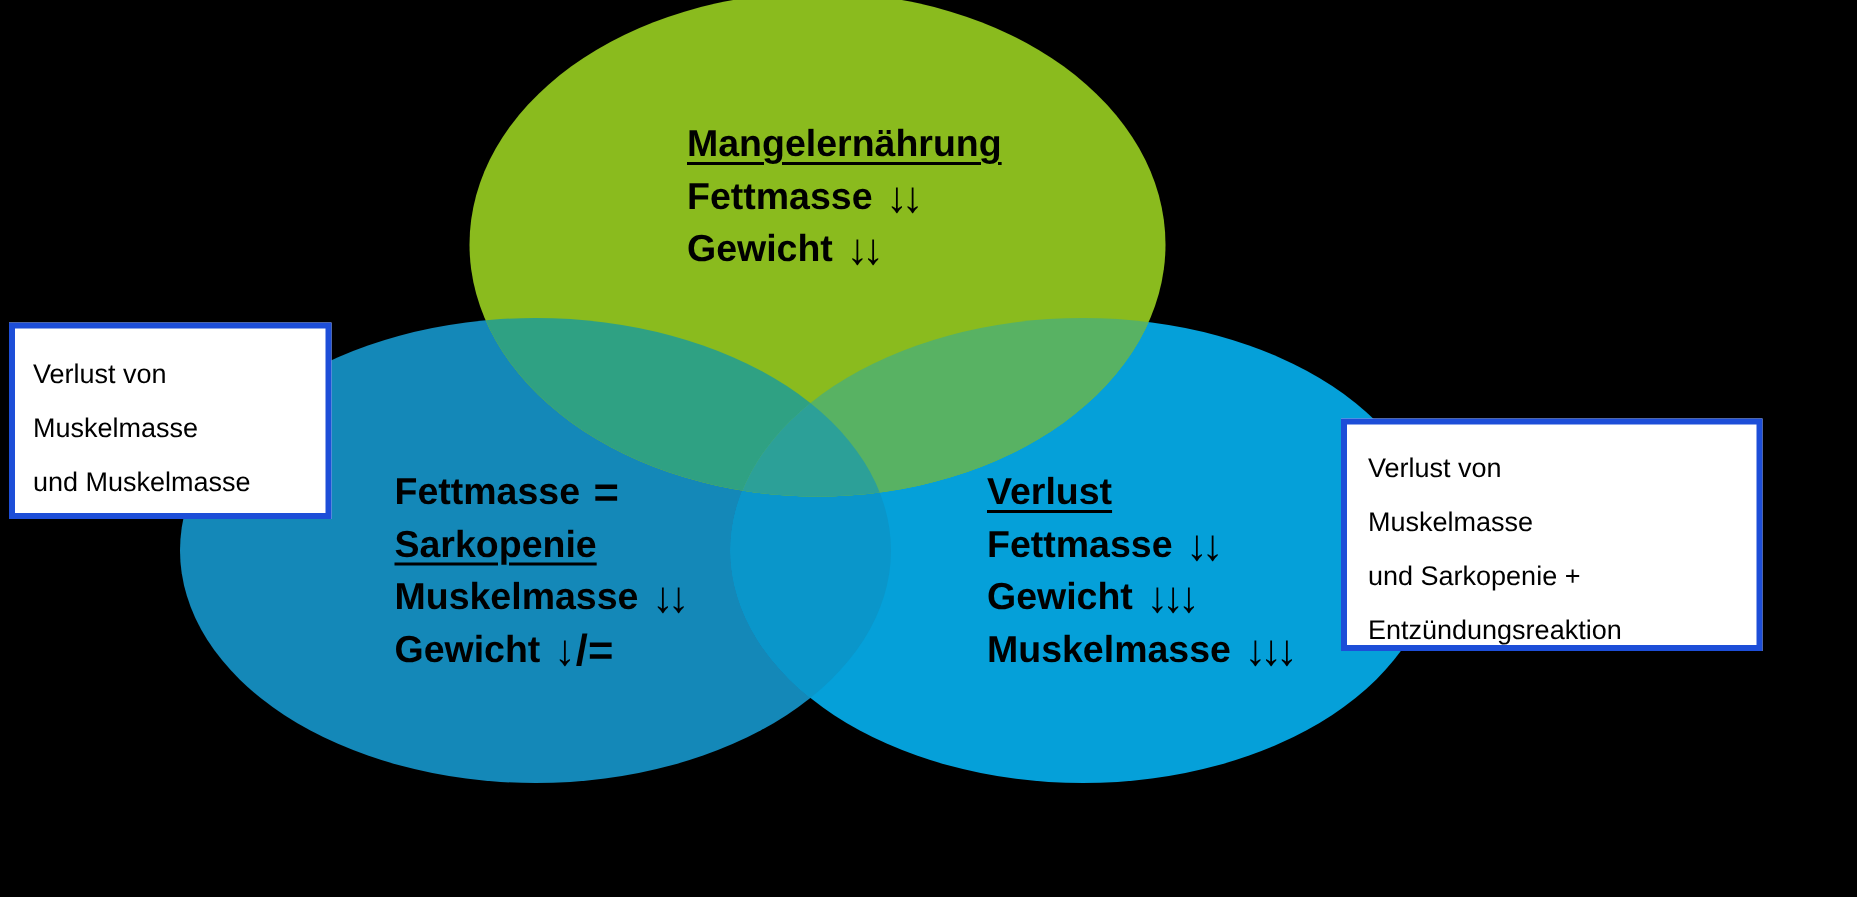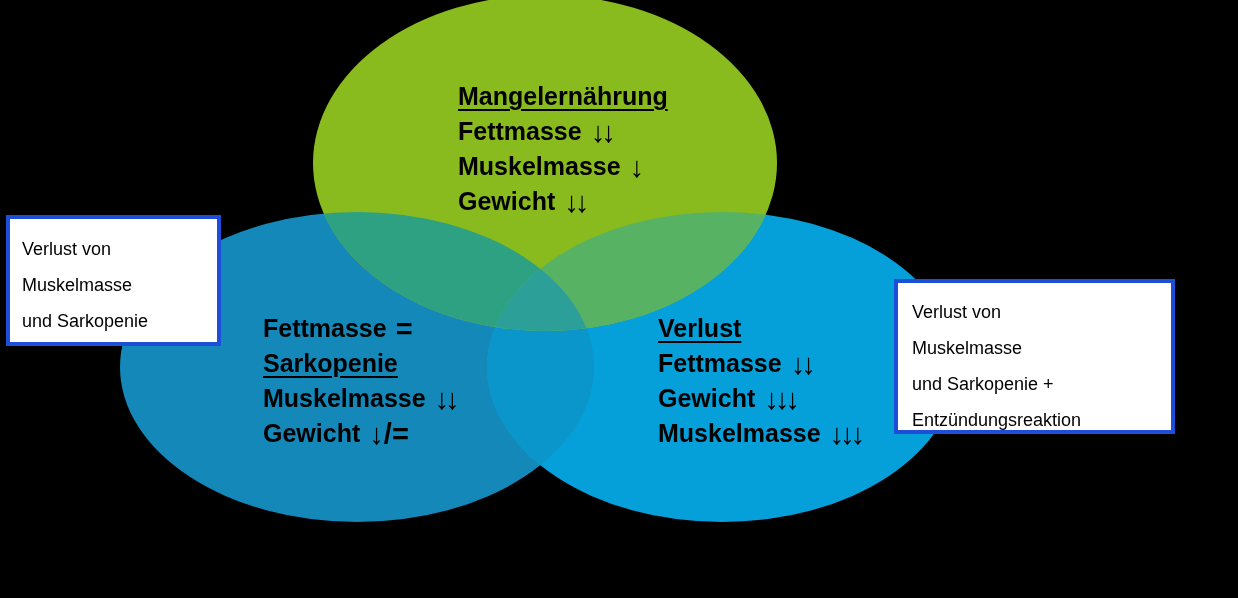--- a/index.html
+++ b/index.html
@@ -91,23 +91,20 @@
       </g>
     </g>
   </svg>
 
   <div class="set-block" style="left:458px; top:79px;">
     <div class="row set-title">Mangelernährung</div>
     <div class="row">
       <span>Fettmasse</span><span class="sym">↓↓</span>
     </div>
     <div class="row">
-      <span>Muskelmasse</span><span class="sym">↓</span>
-    </div>
-    <div class="row">
       <span>Gewicht</span><span class="sym">↓↓</span>
     </div>
   </div>
 
   <div class="set-block" style="left:263px; top:311px;">
     <div class="row">
       <span>Fettmasse</span><span class="sym">=</span>
     </div>
     <div class="row set-title">Sarkopenie</div>
     <div class="row">
@@ -127,21 +124,21 @@
       <span>Gewicht</span><span class="sym">↓↓↓</span>
     </div>
     <div class="row">
       <span>Muskelmasse</span><span class="sym">↓↓↓</span>
     </div>
   </div>
 
   <div class="callout" id="callout-left">
     <div class="line">Verlust von</div>
     <div class="line">Muskelmasse</div>
-    <div class="line">und Sarkopenie</div>
+    <div class="line">und Muskelmasse</div>
   </div>
 
   <div class="callout" id="callout-right">
     <div class="line">Verlust von</div>
     <div class="line">Muskelmasse</div>
     <div class="line">und Sarkopenie +</div>
     <div class="line">Entzündungsreaktion</div>
   </div>
 
 </div>

